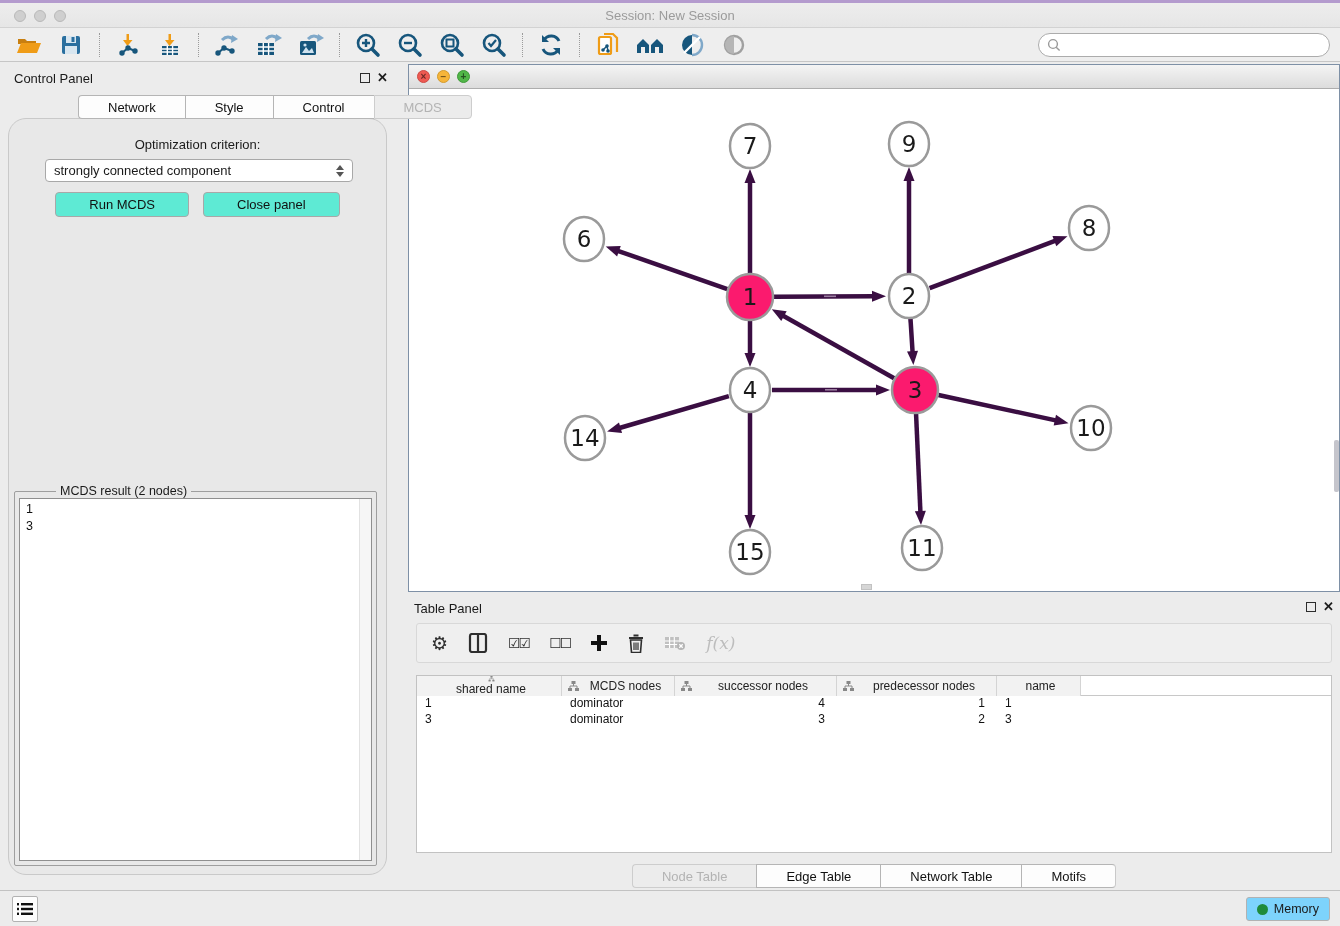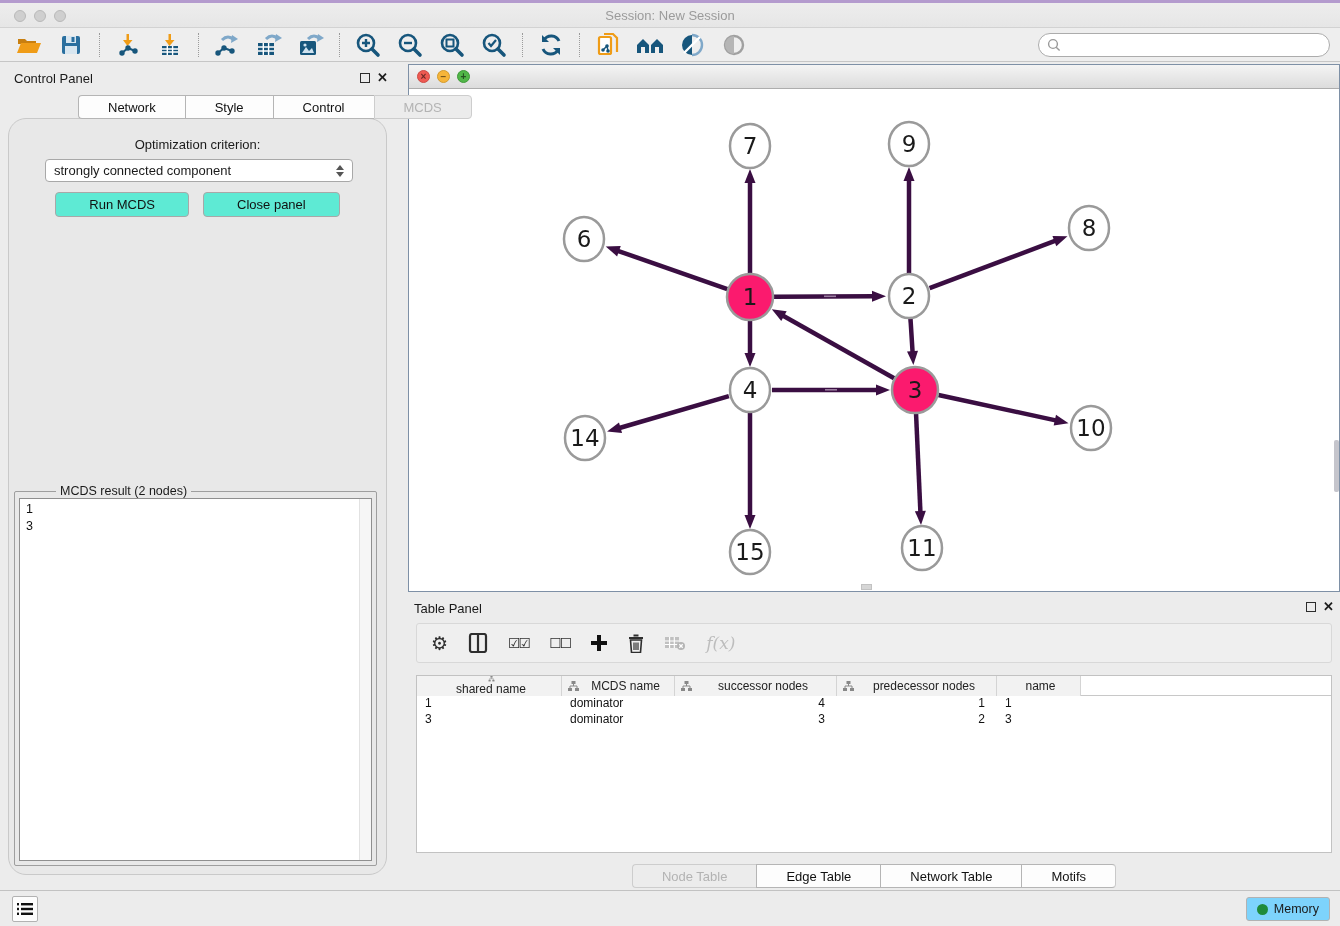--- a/index.html
+++ b/index.html
@@ -473,21 +473,21 @@
           </svg>
           <span class="hlabel">shared name</span>
         </div>
         <div class="tp-hcell" style="width: 113px;">
           <svg width="11" height="11" viewBox="0 0 11 11">
             <rect x="3.5" y="0" width="4" height="3" fill="#888"></rect>
             <rect x="0" y="7" width="4" height="3" fill="#888"></rect>
             <rect x="7" y="7" width="4" height="3" fill="#888"></rect>
             <path d="M5.5 3v2M2 7V5h7v2" stroke="#888" fill="none"></path>
           </svg>
-          <span class="hlabel">MCDS name</span>
+          <span class="hlabel">MCDS nodes</span>
         </div>
         <div class="tp-hcell" style="width: 162px;">
           <svg width="11" height="11" viewBox="0 0 11 11">
             <rect x="3.5" y="0" width="4" height="3" fill="#888"></rect>
             <rect x="0" y="7" width="4" height="3" fill="#888"></rect>
             <rect x="7" y="7" width="4" height="3" fill="#888"></rect>
             <path d="M5.5 3v2M2 7V5h7v2" stroke="#888" fill="none"></path>
           </svg>
           <span class="hlabel">successor nodes</span>
         </div>

